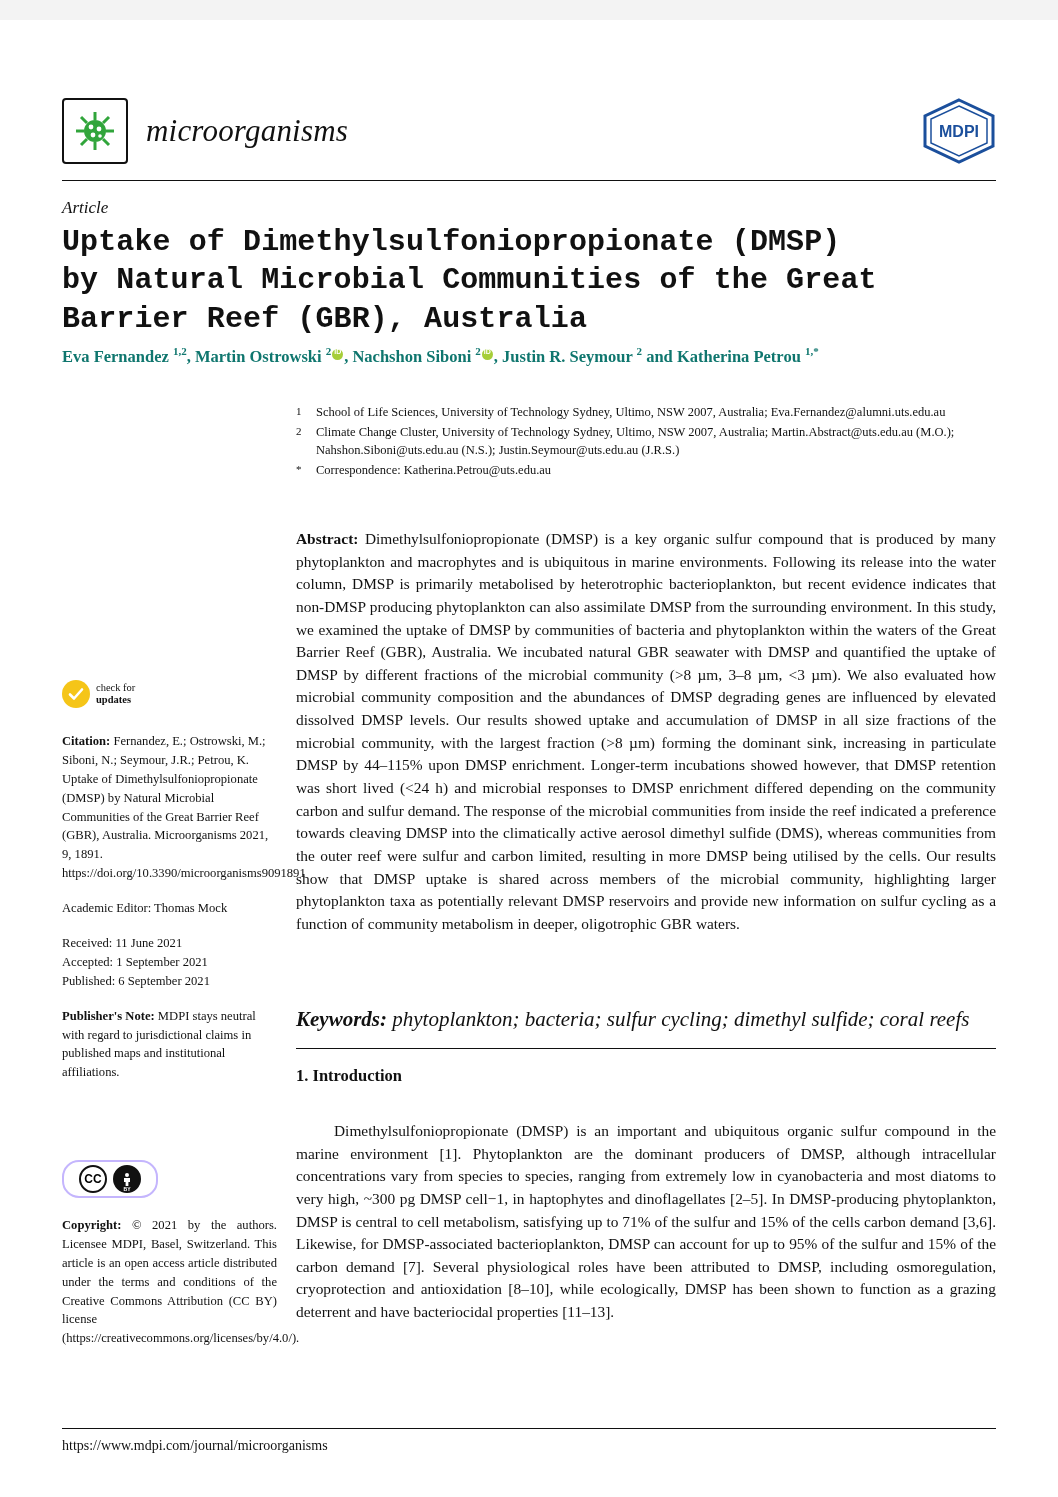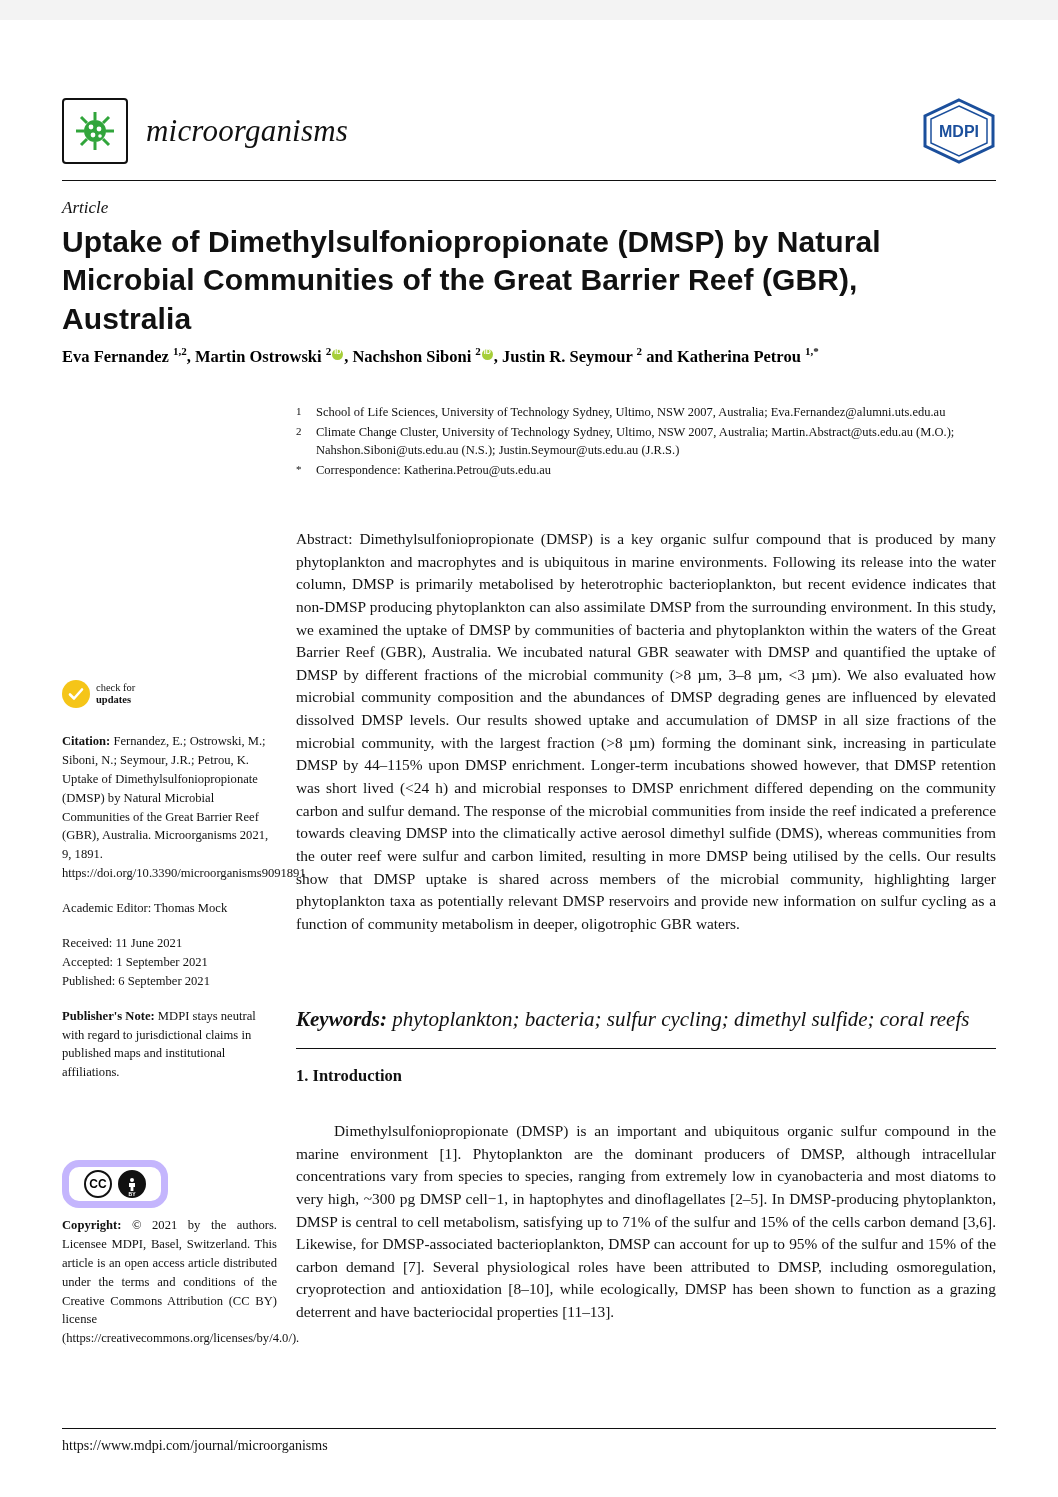--- a/index.html
+++ b/index.html
@@ -30,24 +30,24 @@
   .rule{
     position:absolute;left:62px;width:934px;height:1px;background:#111;
   }
   
   .article-type{
     position:absolute;left:62px;top:178px;font-style:italic;font-size:17px;color:#111;
   }
   .title{
     position:absolute;left:62px;top:203px;width:820px;
     font-size:30px;line-height:1.28;font-weight:bold;color:#111;
-    font-family:Liberation Sans, sans-serif;letter-spacing:.1px;
+    font-family:Liberation Mono, monospace;letter-spacing:.1px;
   }
   .authors{
-    position:absolute;left:62px;top:325px;width:930px;font-size:16.5px;font-weight:bold;color:#000000;
+    position:absolute;left:62px;top:325px;width:930px;font-size:16.5px;font-weight:bold;color:#0f766e;
   }
   .authors sup{font-size:11px;font-weight:bold;}
   .orcid{
     display:inline-block;width:11px;height:11px;border-radius:50%;
     background:#a6ce39;vertical-align:2px;margin:0 1px;position:relative;
   }
   .orcid::after{
     content:"iD";position:absolute;left:0;top:-1px;width:11px;text-align:center;
     font-size:7px;color:#fff;font-family:"Liberation Sans", sans-serif;font-weight:bold;
   }
@@ -56,21 +56,21 @@
     position:absolute;left:296px;top:383px;width:700px;font-size:12.5px;line-height:1.45;color:#111;
   }
   .affil-row{display:flex;gap:8px;margin-bottom:2px;}
   .affil-mark{width:12px;flex:none;font-size:11px;padding-top:1px;}
   .affil-text{flex:1;}
   
   .abstract{
     position:absolute;left:296px;top:508px;width:700px;
     font-size:15.4px;line-height:1.47;text-align:justify;color:#111;
   }
-  .abstract b{font-weight:normal;}
+  .abstract b{font-weight:bold;}
   .keywords{
     position:absolute;left:296px;top:984px;width:700px;font-size:21px;line-height:1.45;color:#111;font-style:italic;
   }
   .kw-rule{position:absolute;left:296px;top:1028px;width:700px;height:1px;background:#111;}
   
   .sec-head{
     position:absolute;left:296px;top:1046px;font-size:16.5px;font-weight:bold;color:#111;
   }
   .body-text{
     position:absolute;left:296px;top:1100px;width:700px;
@@ -87,21 +87,21 @@
   }
   .check-circle svg{display:block;}
   .check-label{font-size:10.5px;line-height:1.15;color:#111;font-family:"Liberation Serif",serif;}
   .check-label b{font-weight:bold;}
   .sidebar{
     position:absolute;left:62px;top:712px;width:215px;font-size:12.6px;line-height:1.5;color:#111;
   }
   .sidebar .blk{margin-bottom:16px;}
   .sidebar b{font-weight:bold;}
   .cc-badge{
-    position:absolute;left:62px;top:1140px;width:92px;height:34px;border:7px solid #c4b5fd;border-radius:17px;
+    position:absolute;left:62px;top:1140px;width:92px;height:34px;border:2px solid #c4b5fd;border-radius:17px;
     display:flex;align-items:center;justify-content:center;gap:6px;background:#fff;
   }
   .cc-badge .c1,.cc-badge .c2{
     width:24px;height:24px;border-radius:50%;border:2px solid #111;
     display:flex;align-items:center;justify-content:center;font-size:12px;
     font-family:"Liberation Sans",sans-serif;font-weight:bold;
   }
   .cc-badge .c2{background:#111;color:#fff;position:relative;}
   .cc-badge .c2 .by{position:absolute;bottom:-1px;left:0;width:100%;text-align:center;font-size:5px;}
   .copyright{

